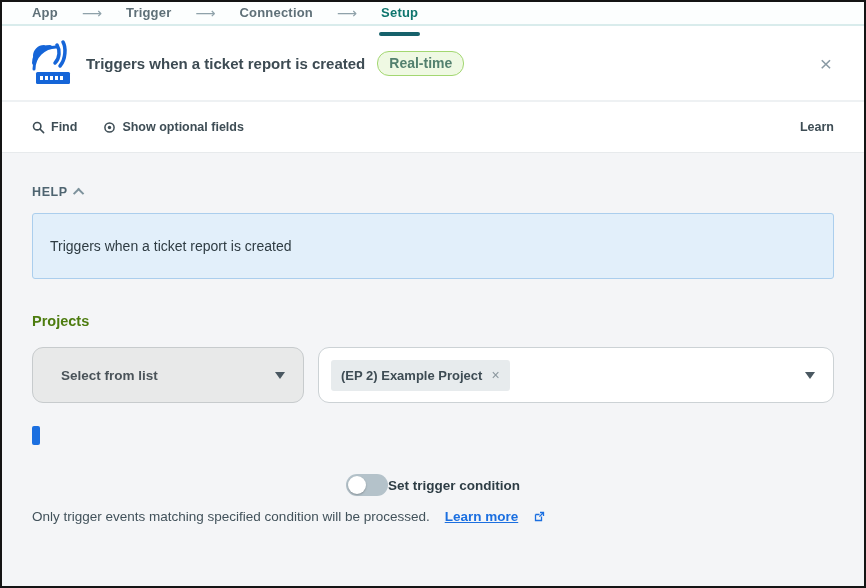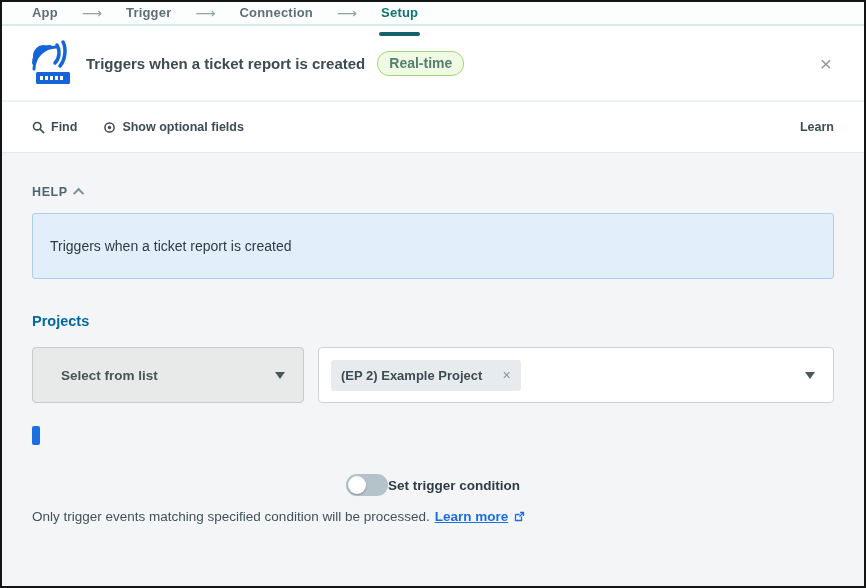--- a/index.html
+++ b/index.html
@@ -118,30 +118,30 @@
     margin-top: 14px;
     background: #e2effa;
     border: 1px solid #abceed;
     border-radius: 3px;
     padding: 24px 17px;
     font-size: 14px; color: #2e3b42;
   }
 
   .field-label {
     margin-top: 34px;
-    font-size: 14.5px; font-weight: 700; color: #0369a1;
+    font-size: 14.5px; font-weight: 700; color: #4d7c0f;
   }
 
   .dd-row {
     display: flex; gap: 14px;
     margin-top: 18px;
   }
   .dd {
     height: 56px;
-    border-radius: 4px;
+    border-radius: 11px;
     display: flex; align-items: center;
     cursor: pointer;
   }
   .dd-source {
     width: 272px;
     background: #e8e9e9;
     border: 1px solid #c7cbcd;
     padding: 0 18px 0 28px;
   }
   .dd-source .dd-text {
@@ -155,21 +155,21 @@
     padding: 0 18px 0 12px;
   }
   .dd-caret {
     margin-left: auto;
     width: 0; height: 0;
     border-left: 5.5px solid transparent;
     border-right: 5.5px solid transparent;
     border-top: 7px solid #4a5861;
   }
   .tag {
-    display: flex; align-items: center; gap: 20px;
+    display: flex; align-items: center; gap: 9px;
     background: #e7ebed;
     border-radius: 3px;
     padding: 8px 10px;
     font-size: 13px; font-weight: 700; color: #3e4c54;
   }
   .tag-x {
     color: #8a969d; font-size: 14px; font-weight: 400;
     cursor: pointer; line-height: 1;
   }
 
@@ -199,21 +199,21 @@
     background: #fff; border-radius: 50%;
     box-shadow: 0 1px 2px rgba(0,0,0,.25);
   }
   .toggle-label {
     font-size: 13.5px; font-weight: 700; color: #2e3d45;
   }
 
   .cond-desc {
     margin-top: 13px;
     font-size: 13.5px; color: #42525b;
-    display: flex; align-items: center; gap: 5px; flex-wrap: wrap;
+    display: flex; align-items: center; gap: 15px; flex-wrap: wrap;
   }
   .learn-link {
     color: #1b6fe0; font-weight: 700;
     text-decoration: underline;
     cursor: pointer;
   }
   .ext-icon { display: inline-block; margin-left: 1px; }
 </style>
 </head>
 <body>

